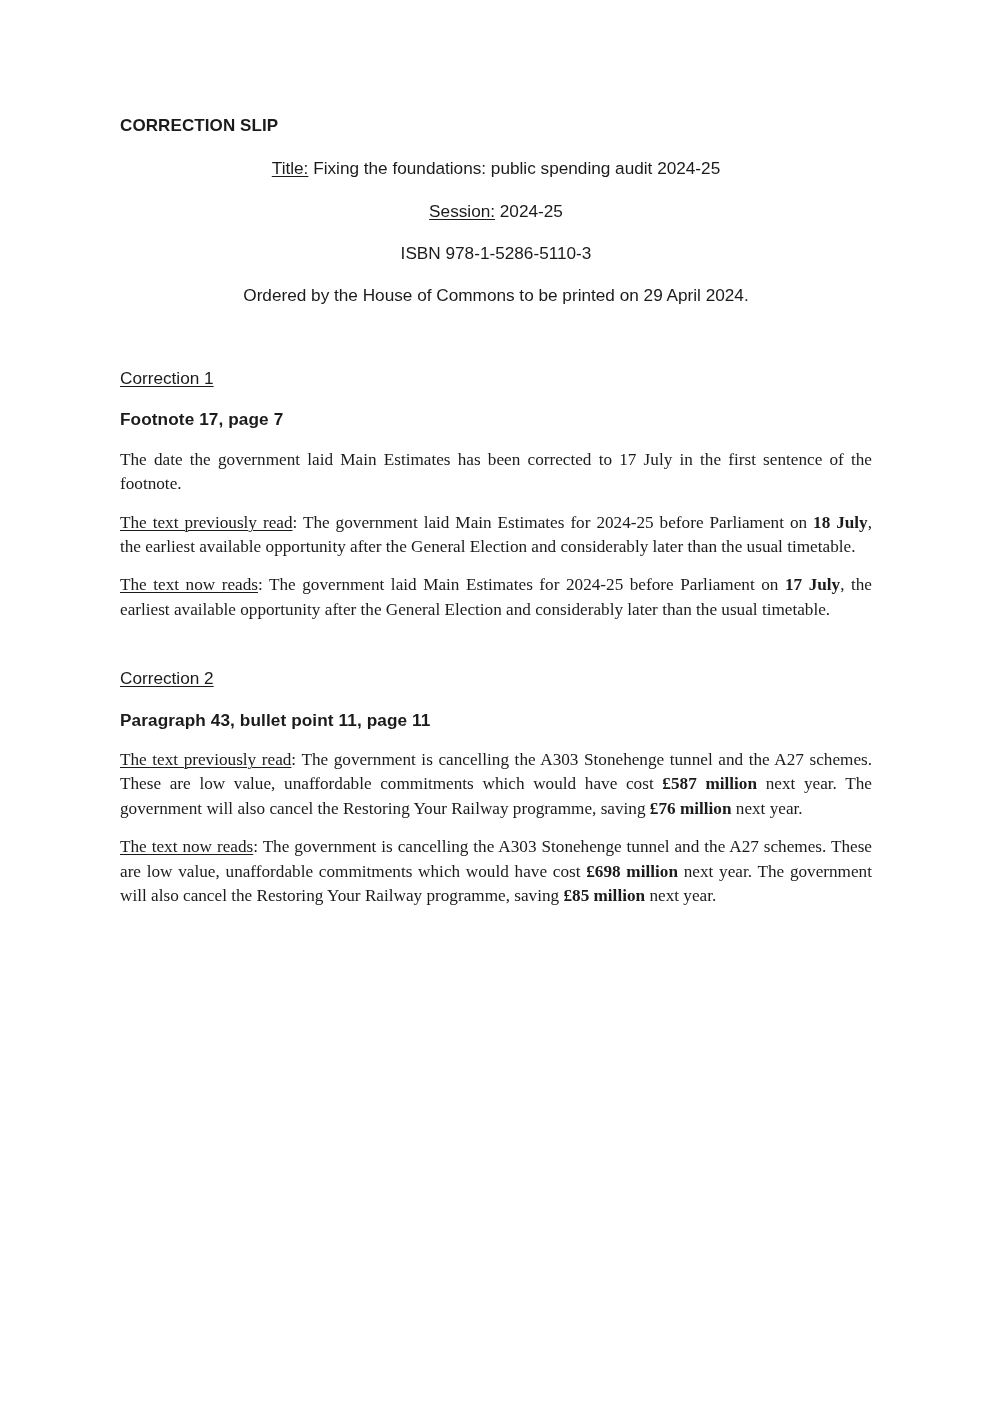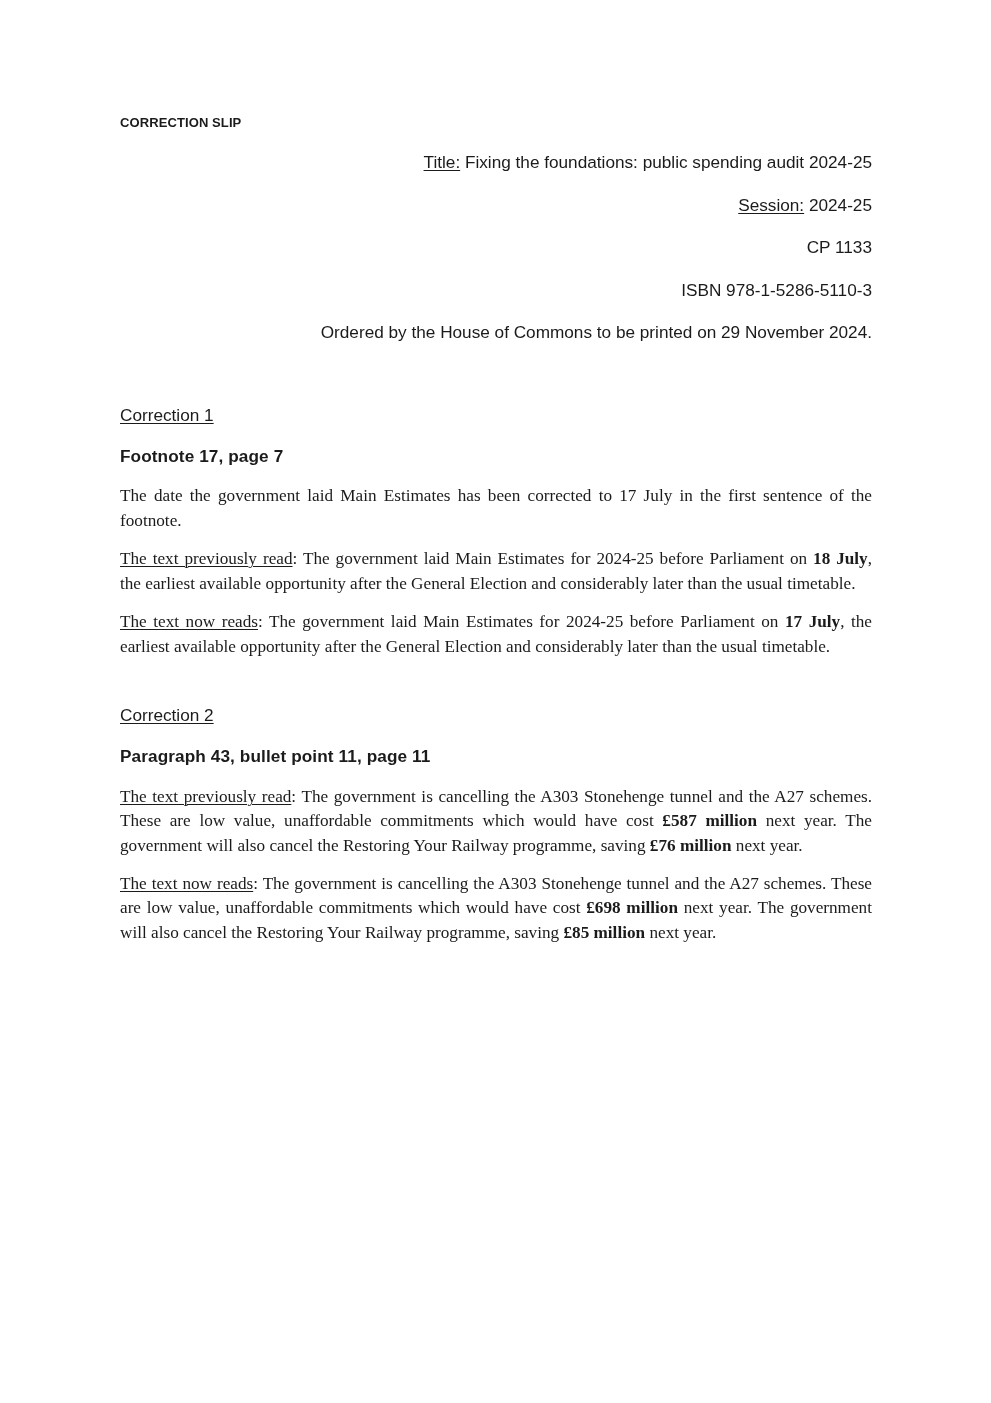--- a/index.html
+++ b/index.html
@@ -25,27 +25,27 @@
     font-family: "Liberation Sans", "DejaVu Sans", sans-serif;
     font-size: 17.2px;
     line-height: 1.42;
     color: #1b1b1b;
     -webkit-font-smoothing: antialiased;
   }
 
   
   .doc-title {
     font-weight: bold;
-    font-size: 13px;
+    font-size: 17px;
     letter-spacing: 0.1px;
     margin: 0 0 18px 0;
   }
   .meta-line {
     margin: 13px 0 18px 0;
-    text-align: right;
+    text-align: center;
   }
   .meta-line:last-of-type {
     margin-bottom: 0;
   }
   .spacer-block {
     height: 40px;
   }
   .correction-label {
     margin: 0 0 17px 0;
     text-align: left;
@@ -85,25 +85,24 @@
 
 <div class="page">
   <div class="doc-body">
 
     <div class="doc-title">CORRECTION SLIP</div>
 
     <div class="meta-line"><span class="u">Title:</span><span> Fixing the foundations: public spending audit 2024-25</span></div>
 
     <div class="meta-line"><span class="u">Session:</span><span> 2024-25</span></div>
 
-    <div class="meta-line">CP 1133</div>
 
     <div class="meta-line">ISBN 978-1-5286-5110-3</div>
 
-    <div class="meta-line">Ordered by the House of Commons to be printed on 29 November 2024.</div>
+    <div class="meta-line">Ordered by the House of Commons to be printed on 29 April 2024.</div>
 
     <div class="spacer-block"></div>
 
     <div class="correction-label"><span class="u">Correction 1</span></div>
 
     <div class="section-heading">Footnote 17, page 7</div>
 
     <p class="para">The date the government laid Main Estimates has been corrected to 17 July in the first sentence of the footnote.</p>
 
     <p class="para"><span class="u">The text previously read</span><span>: </span><span>The government laid Main Estimates for 2024-25 before Parliament on </span><span class="b">18 July</span><span>, the earliest available opportunity after the General Election and considerably later than the usual timetable.</span></p>

